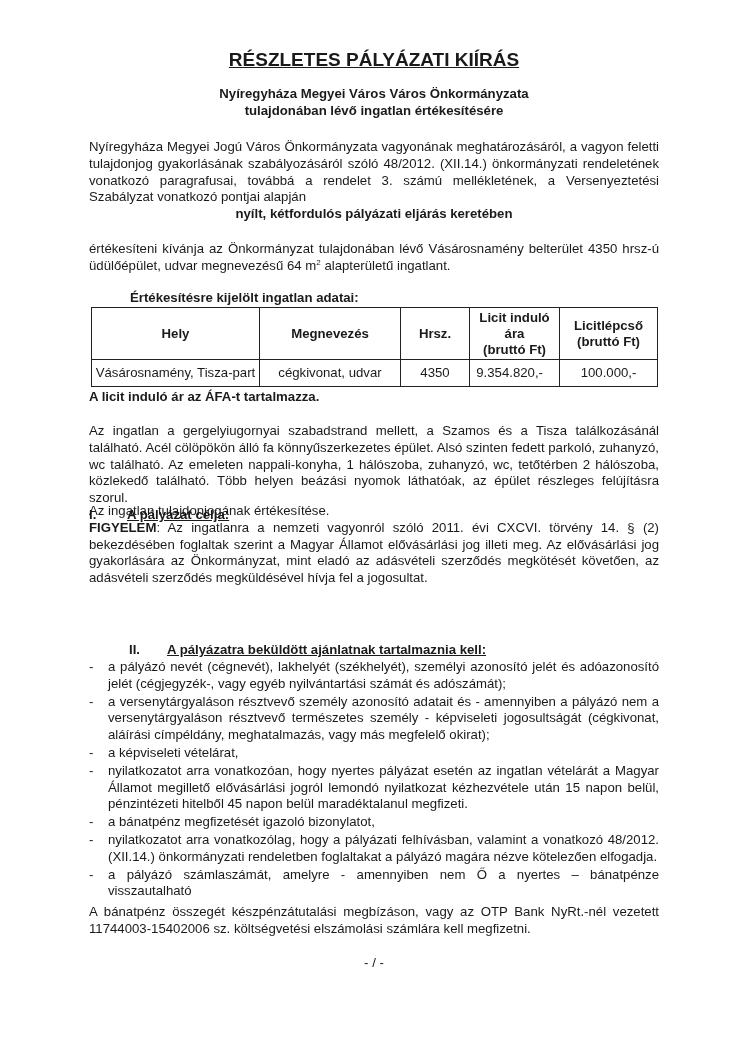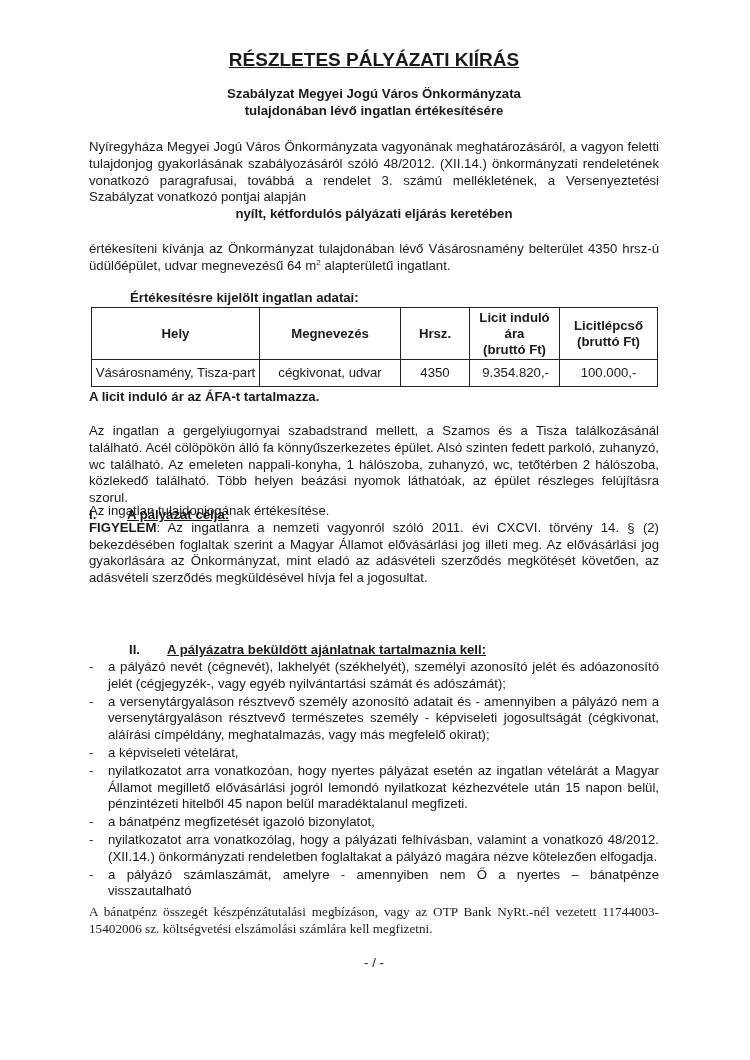--- a/index.html
+++ b/index.html
@@ -24,21 +24,21 @@
 
     table.props {
       position: absolute; left: 2px; top: 307px; width: 567px;
       border-collapse: collapse; font-size: 13.2px; line-height: 16px;
     }
     table.props th, table.props td {
       border: 1.3px solid #222; padding: 0 3px; text-align: center;
     }
     table.props th { font-weight: bold; height: 51px; }
     table.props td { height: 26px; }
-    table.props td.num-right { text-align: right; padding-right: 10px; }
+    table.props td.num-right { text-align: right; padding-right: 16px; }
 
     .section-head {
       position: absolute; left: 0; font-weight: bold; text-decoration: underline;
     }
     .section-head .num { display: inline-block; width: 38px; }
 
     .list { position: absolute; left: 0; width: 570px; margin: 0; padding: 0; list-style: none; }
     .list li { position: relative; padding-left: 19px; text-align: justify; margin-bottom: 1px; }
     .list li .dash { position: absolute; left: 0; top: 0; }
 
@@ -47,21 +47,21 @@
     }
   </style>
 </head>
 <body>
 
 <div class="page">
 
   <div class="title">RÉSZLETES PÁLYÁZATI KIÍRÁS</div>
 
   <div class="subtitle">
-    <div>Szabályzat Megyei Jogú Város Önkormányzata</div>
+    <div>Nyíregyháza Megyei Város Város Önkormányzata</div>
     <div>tulajdonában lévő ingatlan értékesítésére</div>
   </div>
 
   <div class="p" style="top:139px;">Nyíregyháza Megyei Jogú Város Önkormányzata vagyonának meghatározásáról, a vagyon feletti tulajdonjog gyakorlásának szabályozásáról szóló 48/2012. (XII.14.) önkormányzati rendeletének vonatkozó paragrafusai, továbbá a rendelet 3. számú mellékletének, a Versenyeztetési Szabályzat vonatkozó pontjai alapján</div>
 
   <div class="center-bold" style="top:206px;">nyílt, kétfordulós pályázati eljárás keretében</div>
 
   <div class="p" style="top:241px;">
     <span>értékesíteni kívánja az Önkormányzat tulajdonában lévő Vásárosnamény belterület 4350 hrsz-ú üdülőépület, udvar megnevezésű 64 m</span><sup>2</sup><span> alapterületű ingatlant.</span>
   </div>
@@ -123,17 +123,17 @@
   <ul class="list" style="top:659px;">
     <li><span class="dash">-</span><span>a pályázó nevét (cégnevét), lakhelyét (székhelyét), személyi azonosító jelét és adóazonosító jelét (cégjegyzék-, vagy egyéb nyilvántartási számát és adószámát);</span></li>
     <li><span class="dash">-</span><span>a versenytárgyaláson résztvevő személy azonosító adatait és - amennyiben a pályázó nem a versenytárgyaláson résztvevő természetes személy - képviseleti jogosultságát (cégkivonat, aláírási címpéldány, meghatalmazás, vagy más megfelelő okirat);</span></li>
     <li><span class="dash">-</span><span>a képviseleti vételárat,</span></li>
     <li><span class="dash">-</span><span>nyilatkozatot arra vonatkozóan, hogy nyertes pályázat esetén az ingatlan vételárát a Magyar Államot megillető elővásárlási jogról lemondó nyilatkozat kézhezvétele után 15 napon belül, pénzintézeti hitelből 45 napon belül maradéktalanul megfizeti.</span></li>
     <li><span class="dash">-</span><span>a bánatpénz megfizetését igazoló bizonylatot,</span></li>
     <li><span class="dash">-</span><span>nyilatkozatot arra vonatkozólag, hogy a pályázati felhívásban, valamint a vonatkozó 48/2012.(XII.14.) önkormányzati rendeletben foglaltakat a pályázó magára nézve kötelezően elfogadja.</span></li>
     <li><span class="dash">-</span><span>a pályázó számlaszámát, amelyre - amennyiben nem Ő a nyertes – bánatpénze visszautalható</span></li>
   </ul>
 
-  <div class="p" style="top:904px;font-family:Liberation Serif, serif;">A bánatpénz összegét készpénzátutalási megbízáson, vagy az OTP Bank NyRt.-nél vezetett 11744003-15402006 sz. költségvetési elszámolási számlára kell megfizetni.</div>
+  <div class="p" style="top:904px;">A bánatpénz összegét készpénzátutalási megbízáson, vagy az OTP Bank NyRt.-nél vezetett 11744003-15402006 sz. költségvetési elszámolási számlára kell megfizetni.</div>
 
   <div class="footer-page">- / -</div>
 
 </div>
 
 </body></html>

